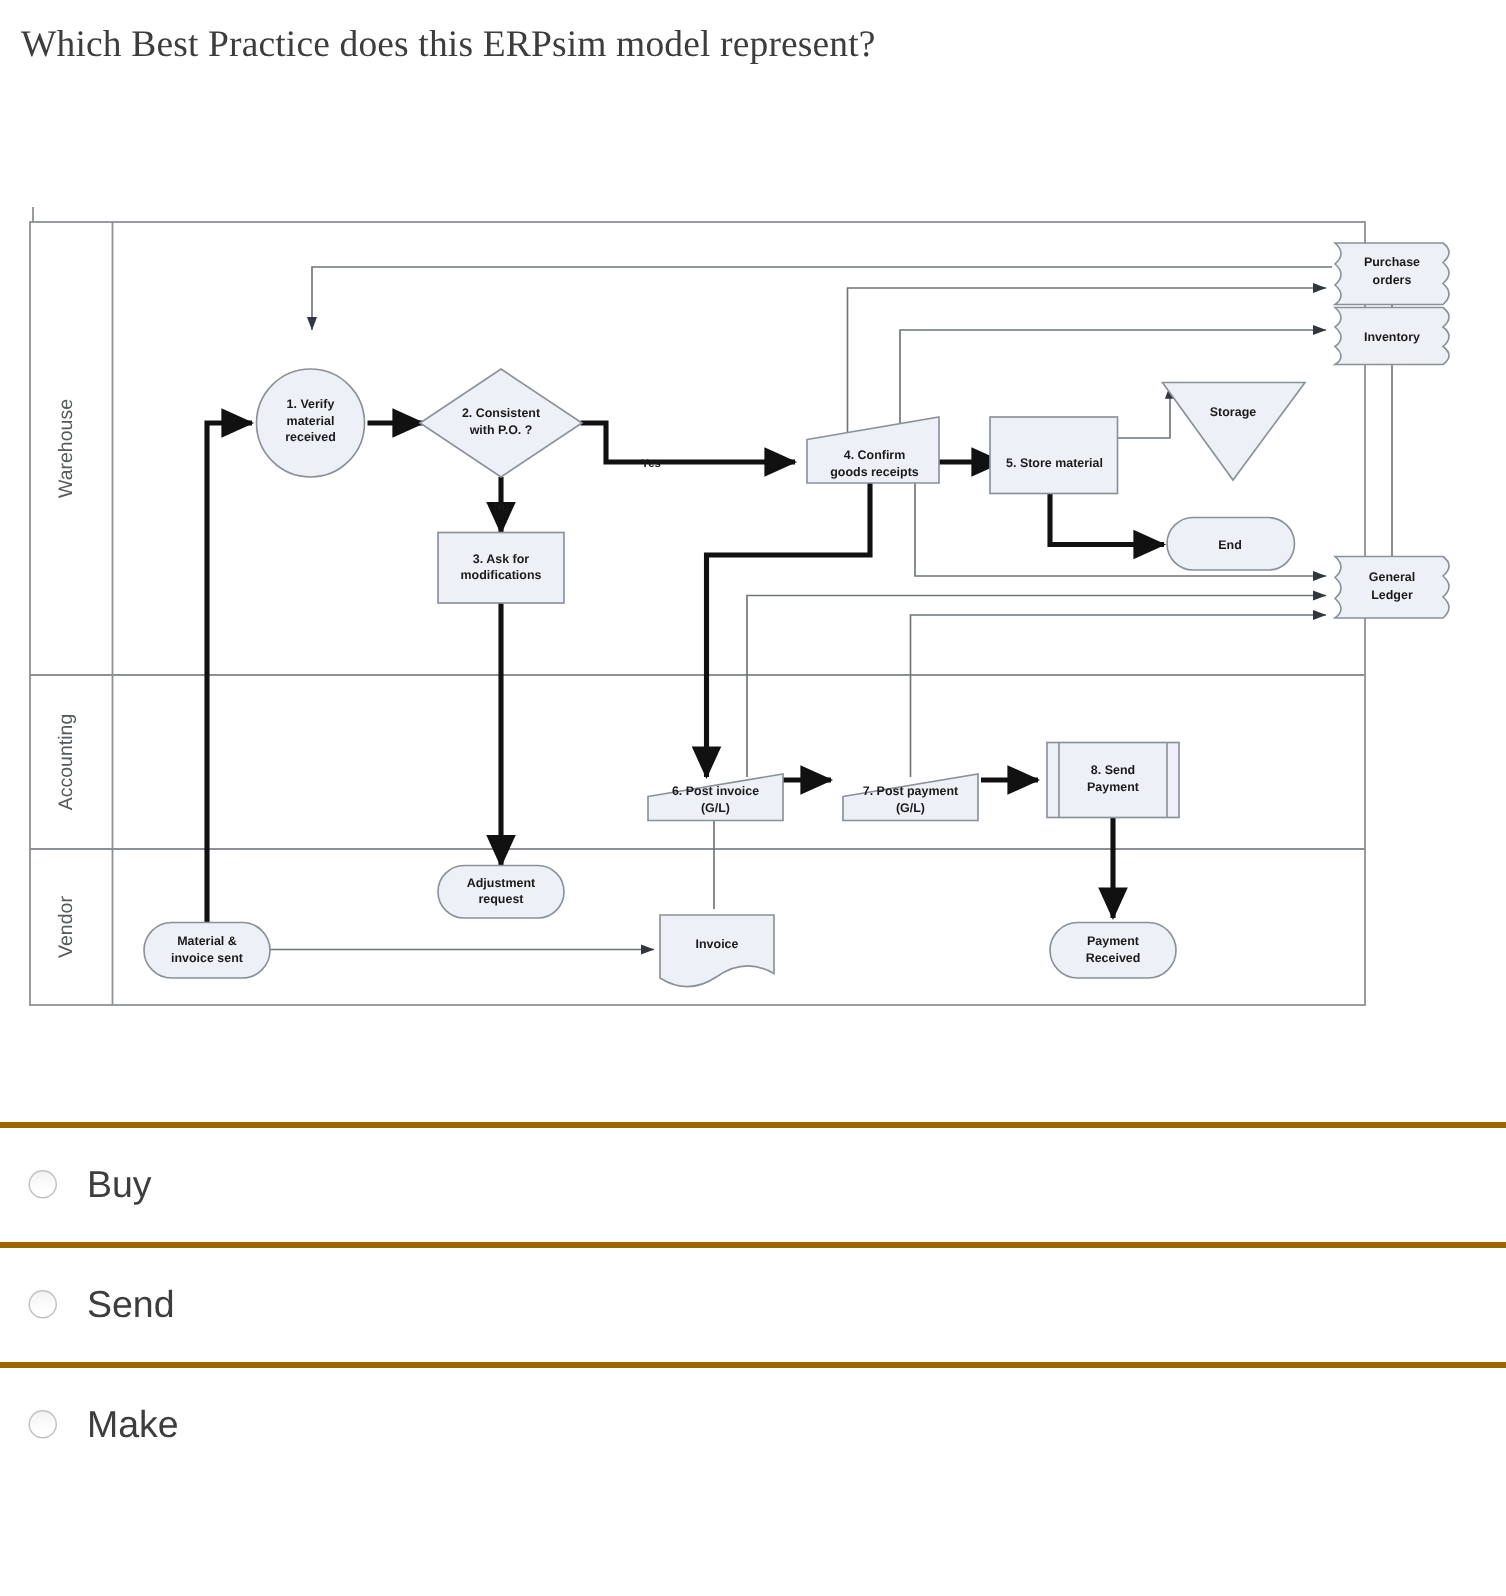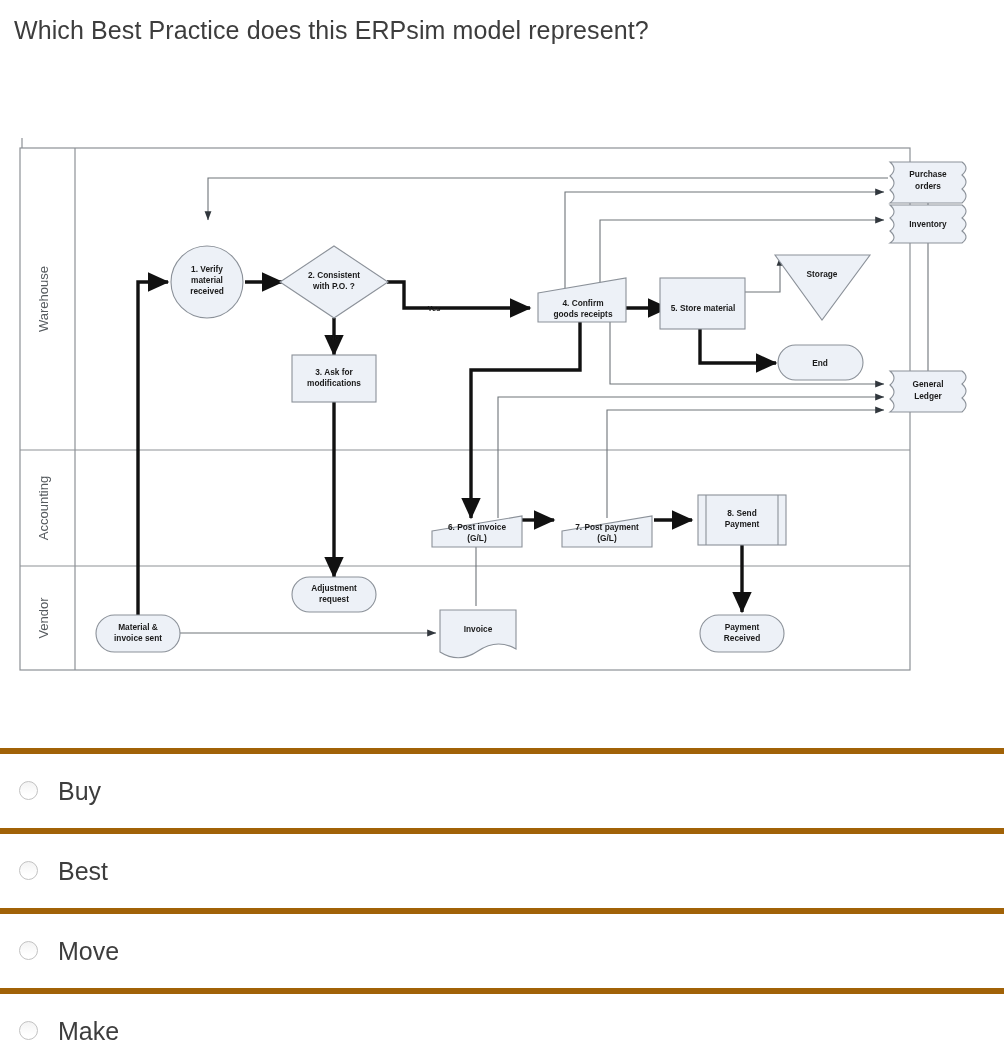--- a/index.html
+++ b/index.html
@@ -17,41 +17,42 @@
   }
   #question-title {
     position: absolute;
     left: 14px;
     top: 16px;
     font-size: 25px;
     font-weight: 400;
     color: #3d3d3d;
     letter-spacing: 0.1px;
     white-space: nowrap;
+    font-family: Liberation Serif, serif;
   }
   #diagram-wrap {
     position: absolute;
     left: 0px;
     top: 130px;
     width: 1004px;
     height: 560px;
   }
   #flowchart-svg {
     display: block;
   }
   #options {
     position: absolute;
     left: 0;
     top: 748px;
     width: 1004px;
   }
   .option-row {
     position: relative;
     height: 80px;
-    border-top: 6px solid #a16207;
+    border-top: 4px solid #a16207;
     box-sizing: border-box;
   }
   .option-row .radio {
     position: absolute;
     left: 19px;
     top: 50%;
     margin-top: -10px;
     width: 19px;
     height: 19px;
     border-radius: 50%;
@@ -299,23 +300,19 @@
 </svg>
 </div>
 
 <div id="options">
   <div class="option-row">
     <span class="radio"></span>
     <span class="olabel">Buy</span>
   </div>
   <div class="option-row">
     <span class="radio"></span>
-    <span class="olabel">Best</span>
-  </div>
-  <div class="option-row">
-    <span class="radio"></span>
-    <span class="olabel">Move</span>
+    <span class="olabel">Send</span>
   </div>
   <div class="option-row">
     <span class="radio"></span>
     <span class="olabel">Make</span>
   </div>
 </div>
 
 </body></html>

